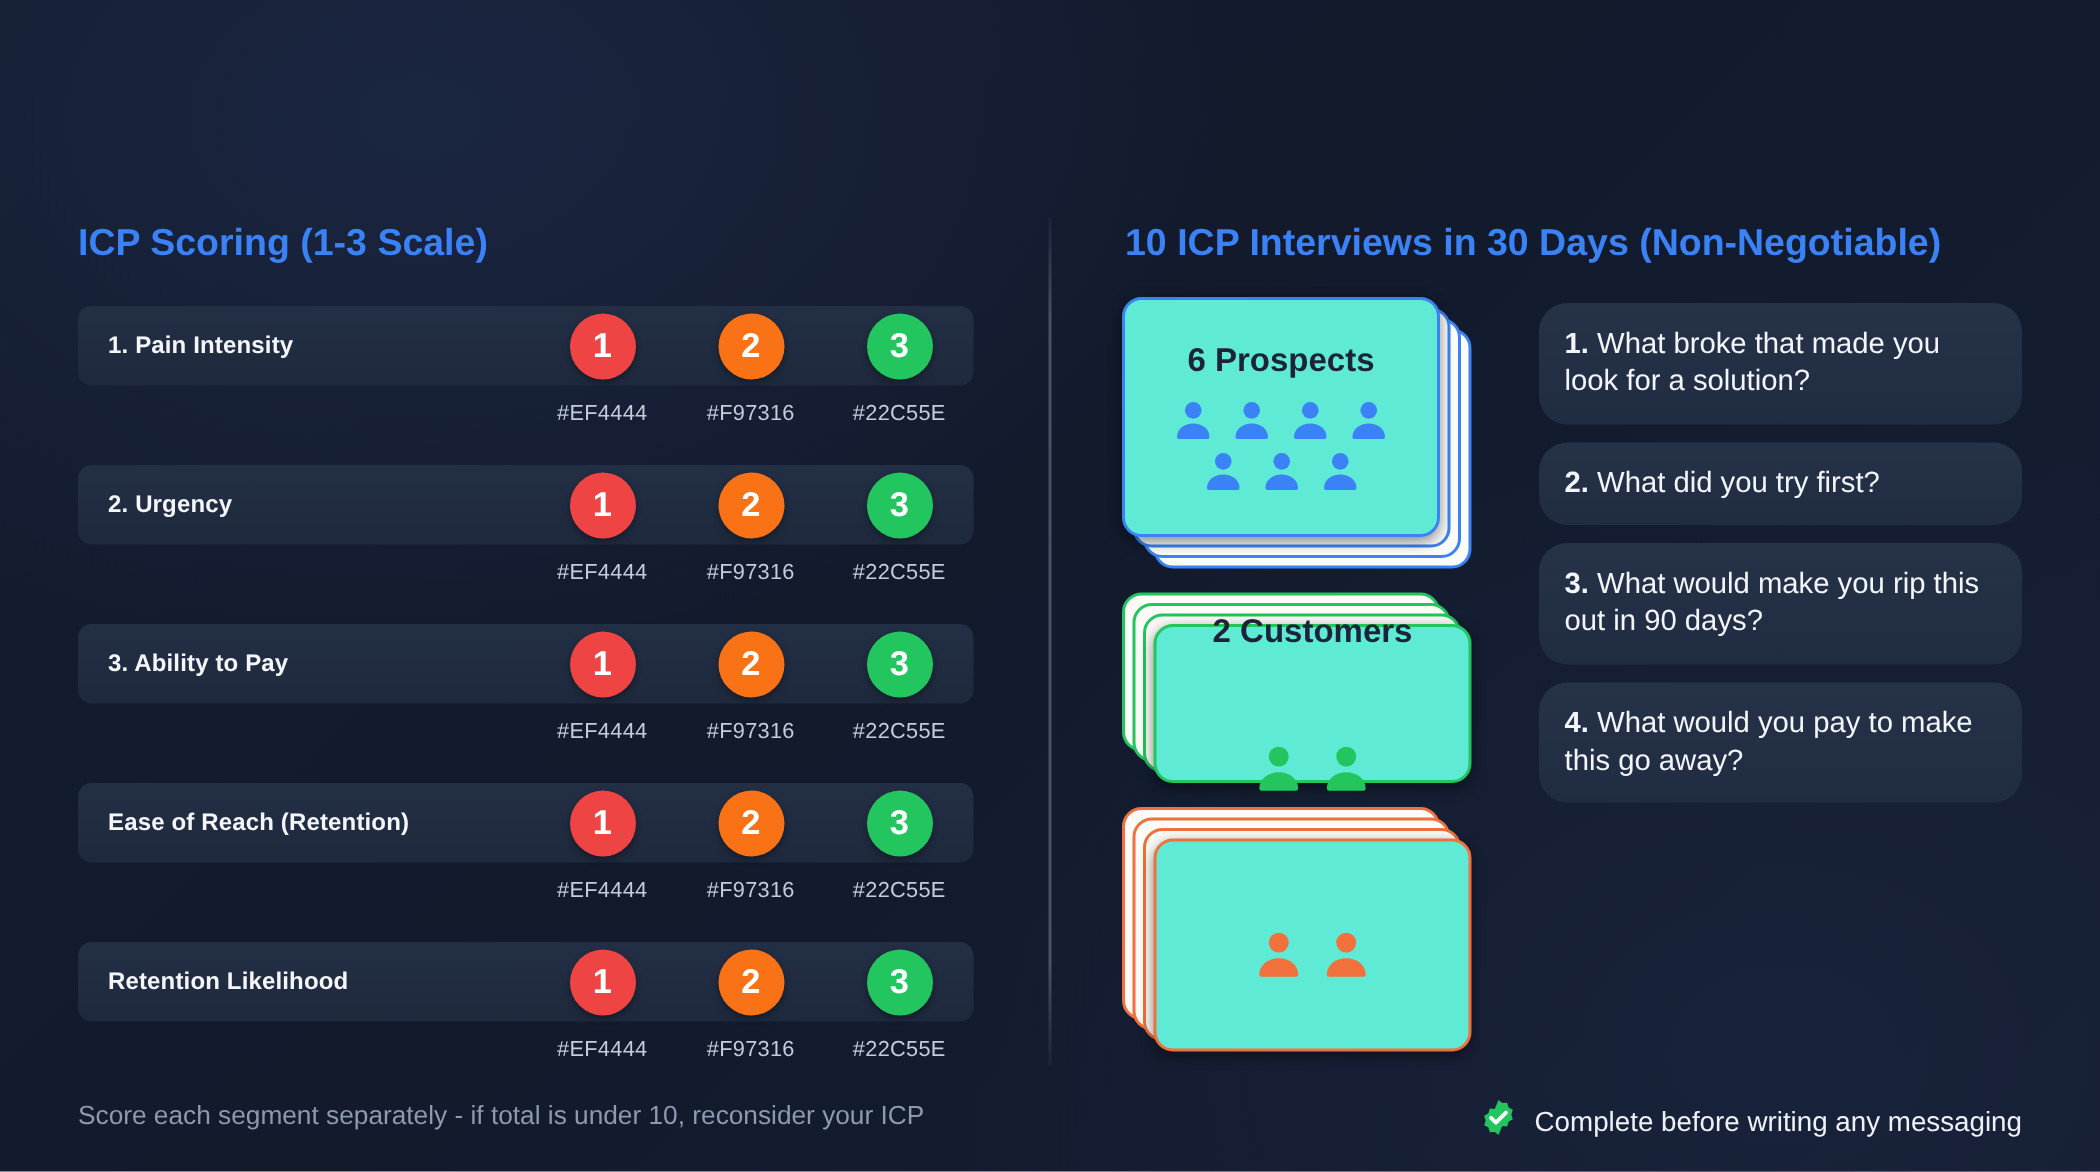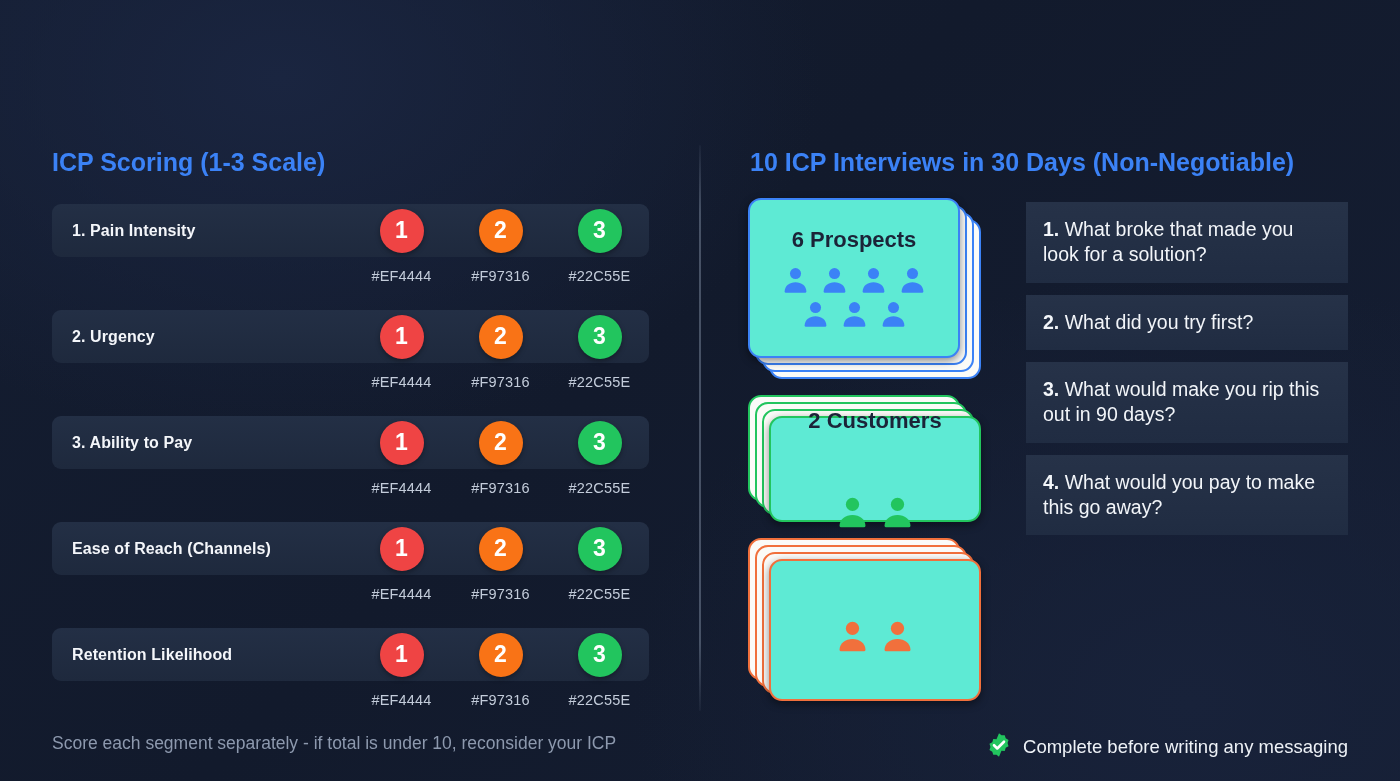--- a/index.html
+++ b/index.html
@@ -180,21 +180,21 @@
 
   
   .q-col {
     position: absolute;
     left: 1026px;
     top: 202px;
     width: 322px;
   }
   .q-card {
     background: linear-gradient(180deg, #263248 0%, #202c42 100%);
-    border-radius: 0;
+    border-radius: 19px;
     padding: 15px 17px;
     margin-bottom: 12px;
     min-height: 54px;
     display: flex;
     align-items: center;
   }
   .q-text {
     font-size: 19.5px;
     color: #f2f5f9;
     line-height: 1.3;
@@ -312,21 +312,21 @@
           <div class="hex-col">
             <div class="hex-label">#F97316</div>
           </div>
           <div class="hex-col">
             <div class="hex-label">#22C55E</div>
           </div>
         </div>
       </div>
       <div class="score-block">
         <div class="score-pill">
-          <div class="score-label">Ease of Reach (Channels)</div>
+          <div class="score-label">Ease of Reach (Retention)</div>
           <div class="score-dots">
             <div class="dot-col">
               <div class="dot" style="background: rgb(239, 68, 68);">1</div>
             </div>
             <div class="dot-col">
               <div class="dot" style="background: rgb(249, 115, 22);">2</div>
             </div>
             <div class="dot-col">
               <div class="dot" style="background: rgb(34, 197, 94);">3</div>
             </div>

